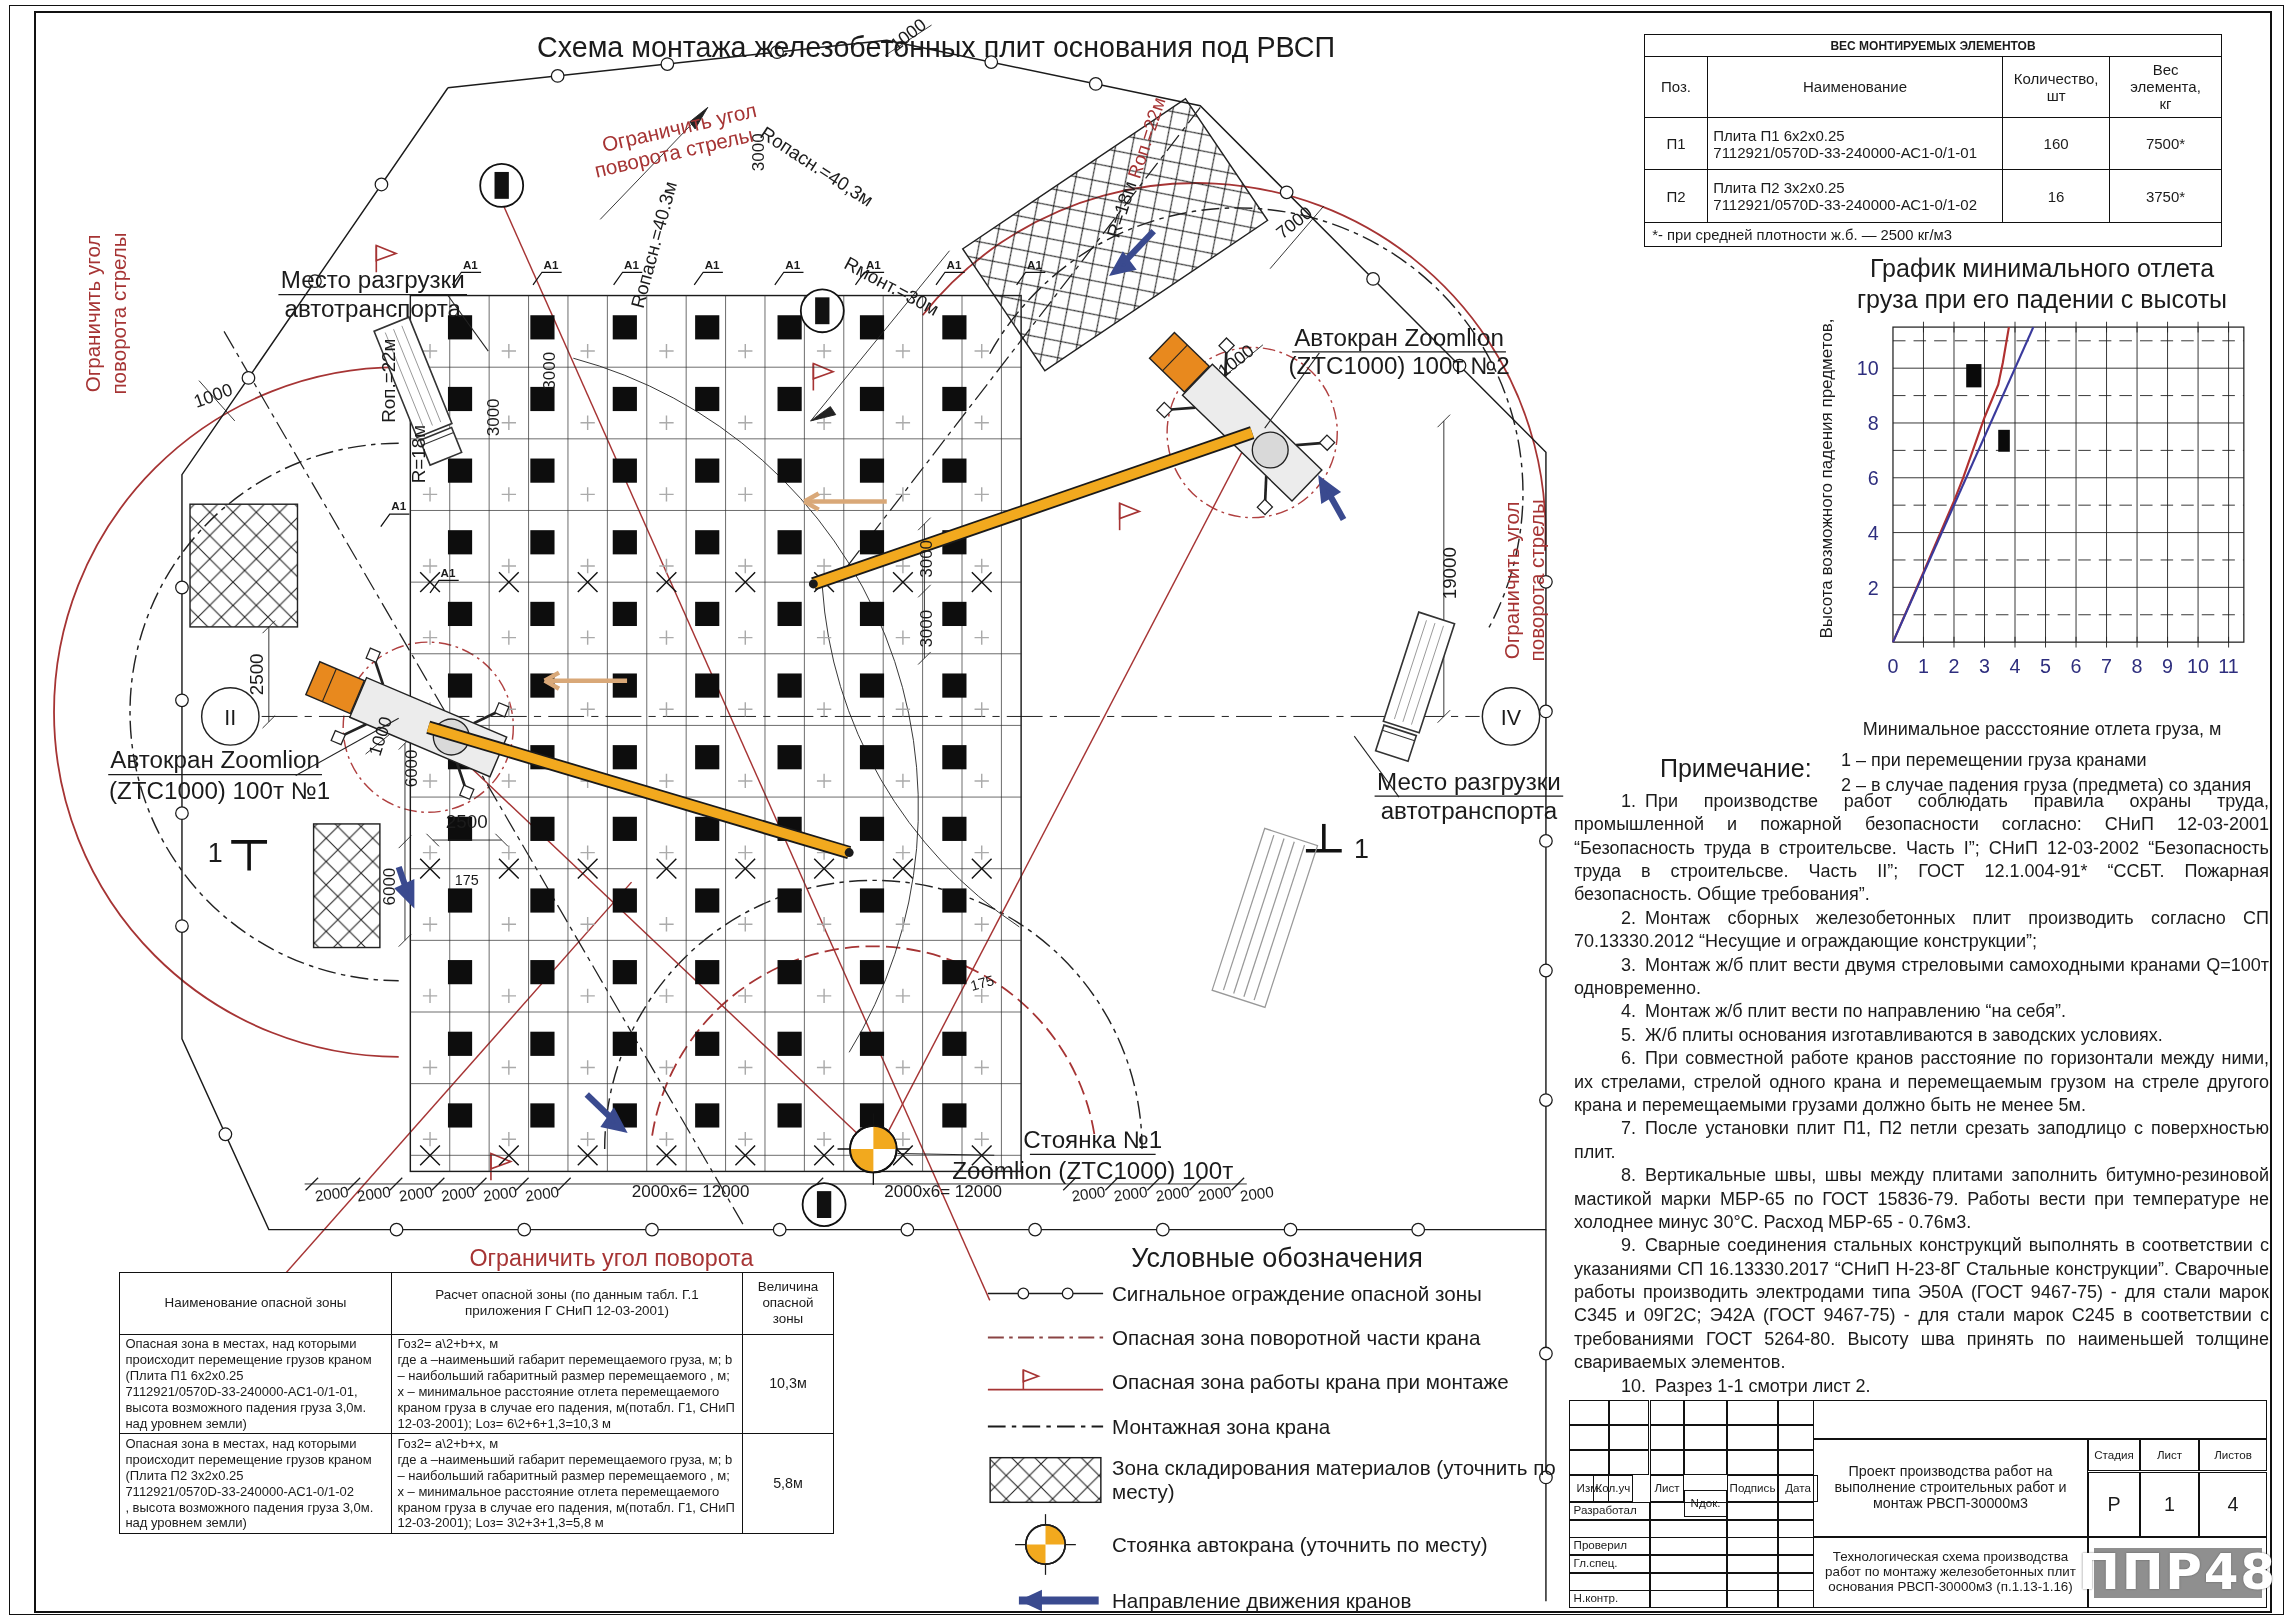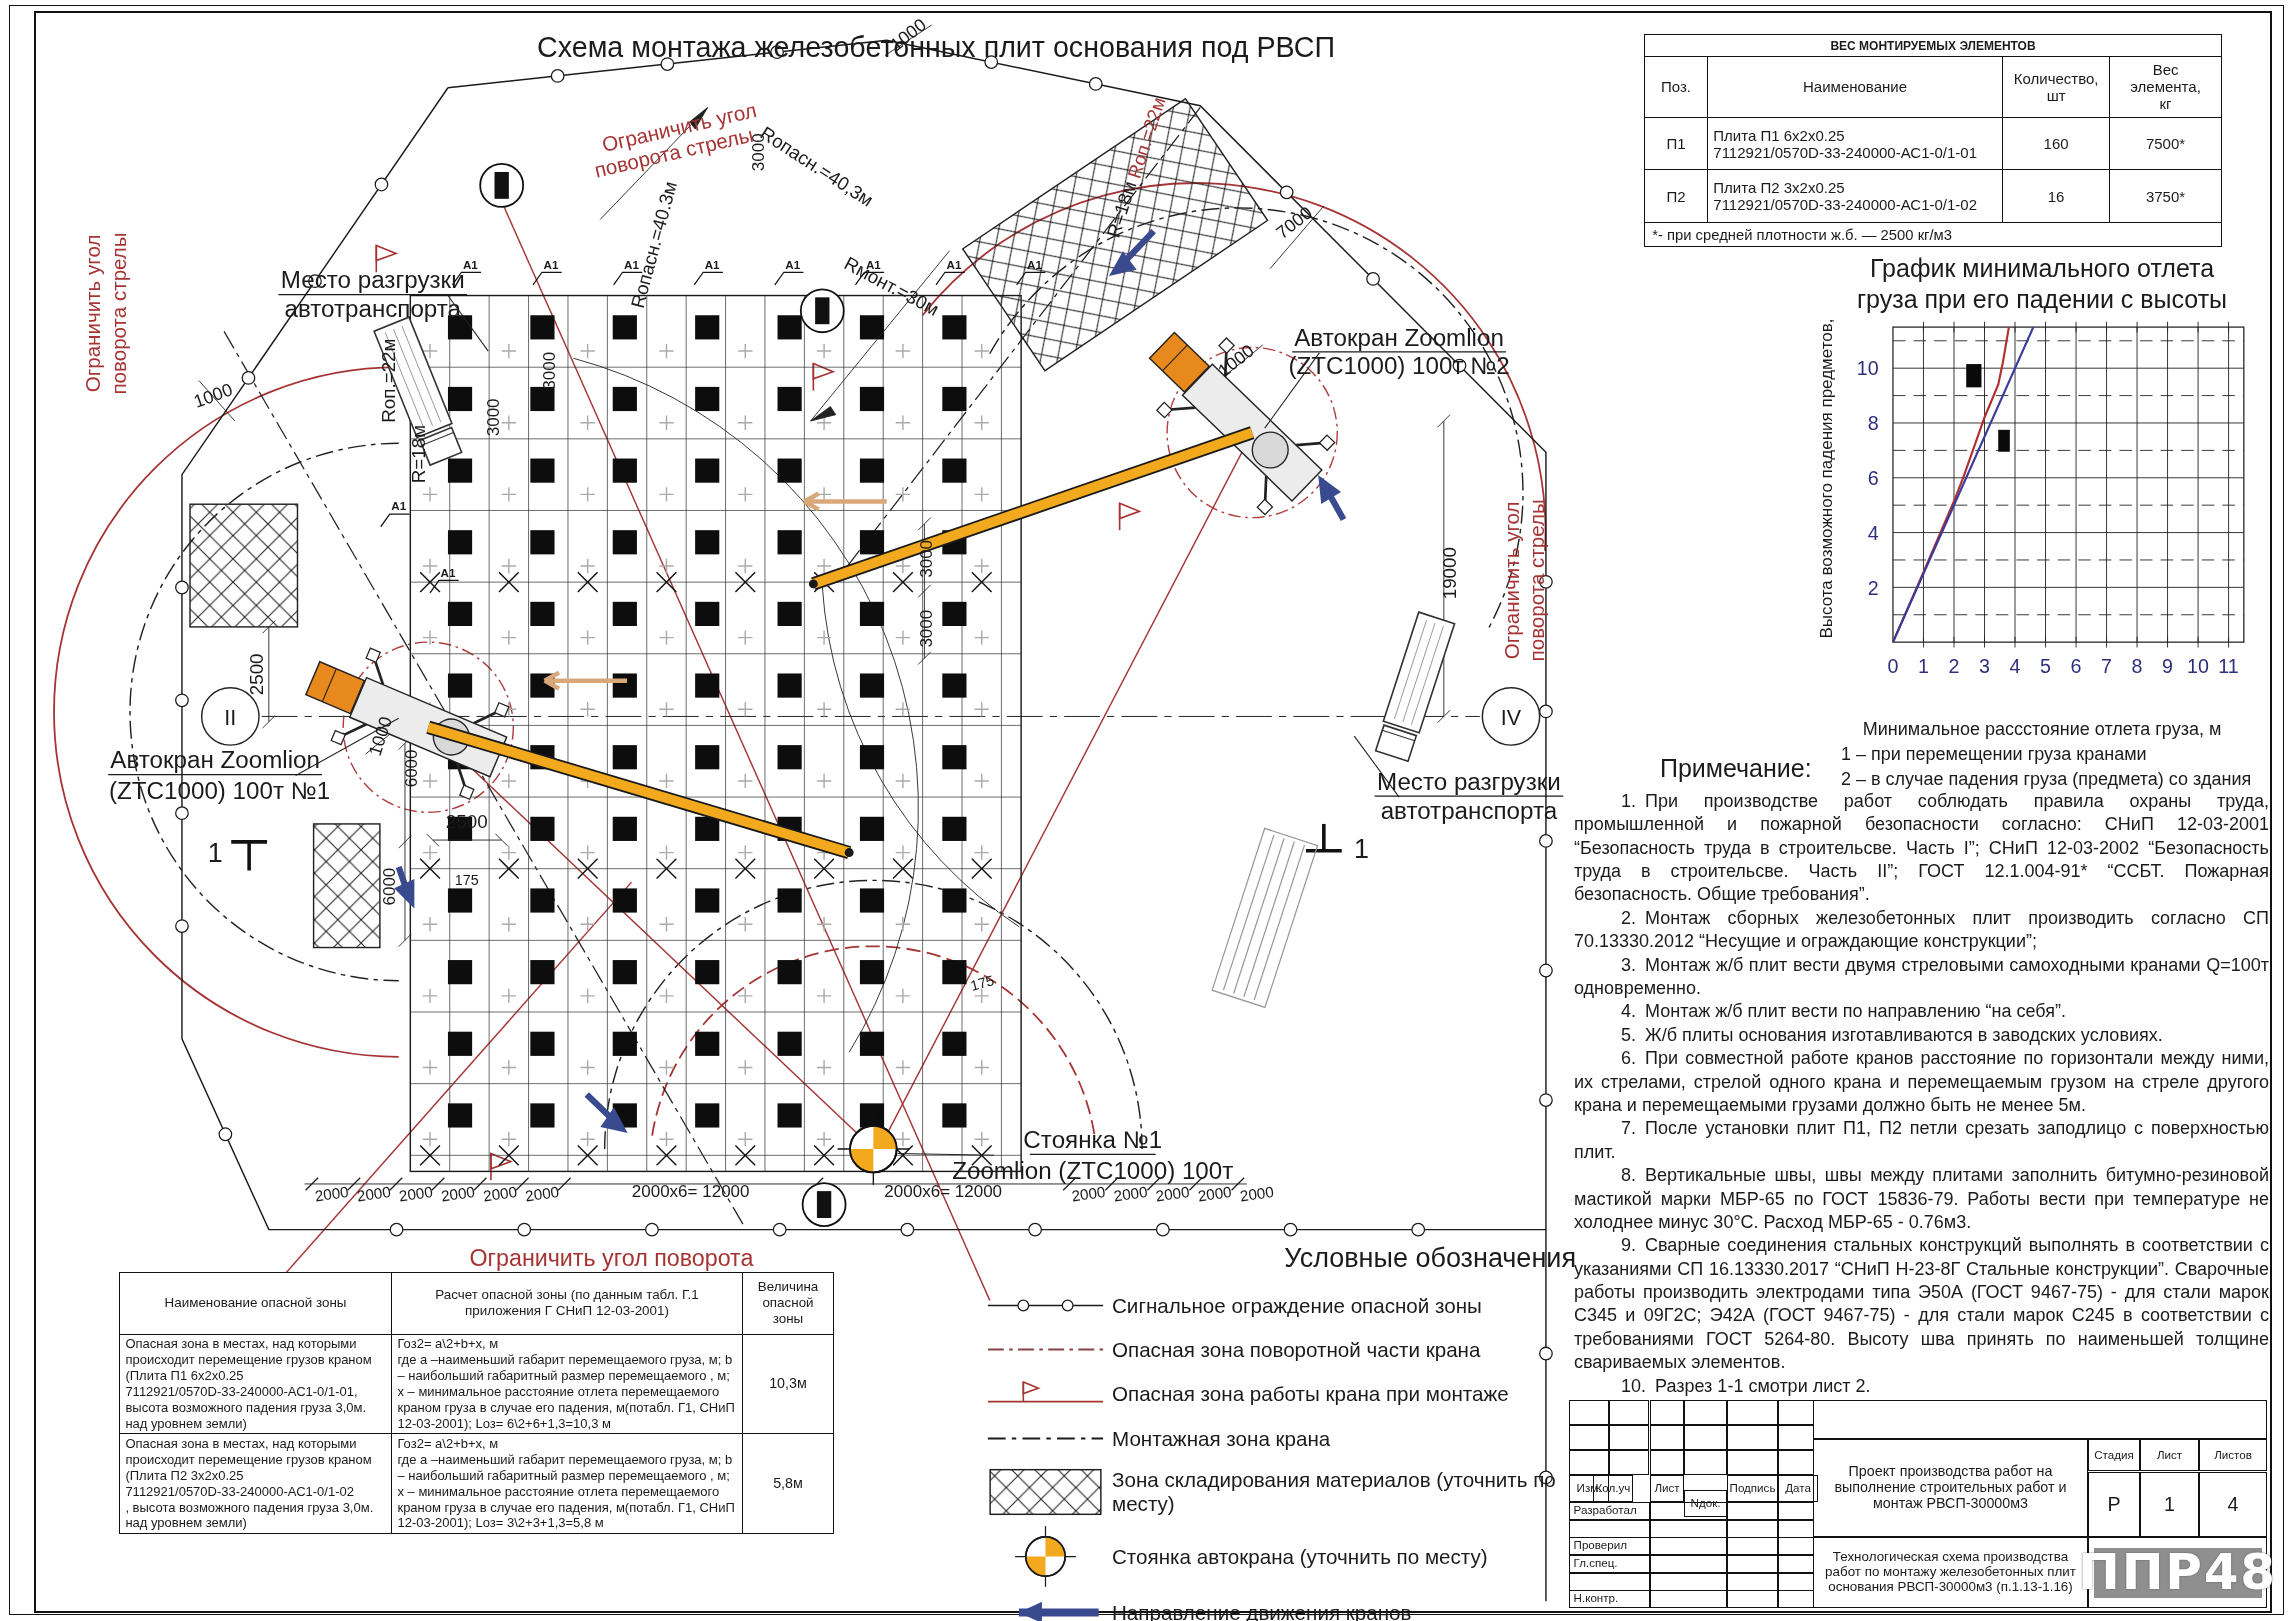--- a/index.html
+++ b/index.html
@@ -16,28 +16,28 @@
   .weights{position:absolute;left:1644px;top:34px;width:578px;font-size:15px;}
   .weights .cap{border:1.4px solid #111;border-bottom:none;padding:3.6px;font-size:12px;}
   .weights table{width:100%;}
   .weights .name{white-space:pre-line;text-align:left;}
   .weights .ctr{text-align:center;}
   .weights .foot{border:1.4px solid #111;border-top:none;padding:3.6px 7.2px;text-align:left;font-size:14.8px;}
   
   .chartbox{position:absolute;left:1816px;top:253px;width:452px;}
   .chartbox .ct{font-size:25px;text-align:center;line-height:1.25;}
   .chart-xlabel{font-size:18px;text-align:center;margin-top:1.8px;}
-  .chart-legend{font-size:18px;margin-top:2px;line-height:1.35;padding-left:25px;}
+  .chart-legend{font-size:18px;margin-top:8px;line-height:1.35;padding-left:25px;}
   
   .notes{position:absolute;left:1574px;top:752px;width:695px;font-size:18px;line-height:1.3;}
   .notes h3{font-size:25px;font-weight:normal;margin:0 0 5.4px 86px;}
   .notes p{margin:0;text-align:justify;text-indent:47px;}
   
   .legend{position:absolute;left:978px;top:1243px;width:598px;}
-  .legend h3{font-size:27px;font-weight:normal;text-align:right;margin:0 0 12px 0;}
+  .legend h3{font-size:27px;font-weight:normal;text-align:center;margin:0 0 0 0;}
   .leg-item{display:flex;align-items:center;margin-bottom:5.4px;}
   .leg-sym{width:134px;flex:0 0 134px;display:flex;justify-content:center;align-items:center;}
   .leg-txt{font-size:20.6px;line-height:1.15;}
   
   .danger{position:absolute;left:119px;top:1272px;width:715px;font-size:13px;}
   .danger .cap{border:1.5px solid #111;border-bottom:none;padding:4.5px;font-size:19px;}
   .danger table{width:100%;}
   .danger td{vertical-align:top;line-height:1.22;}
   .danger .hdr td{text-align:center;vertical-align:middle;font-size:13.4px;}
   .danger .calc{white-space:pre-line;}

